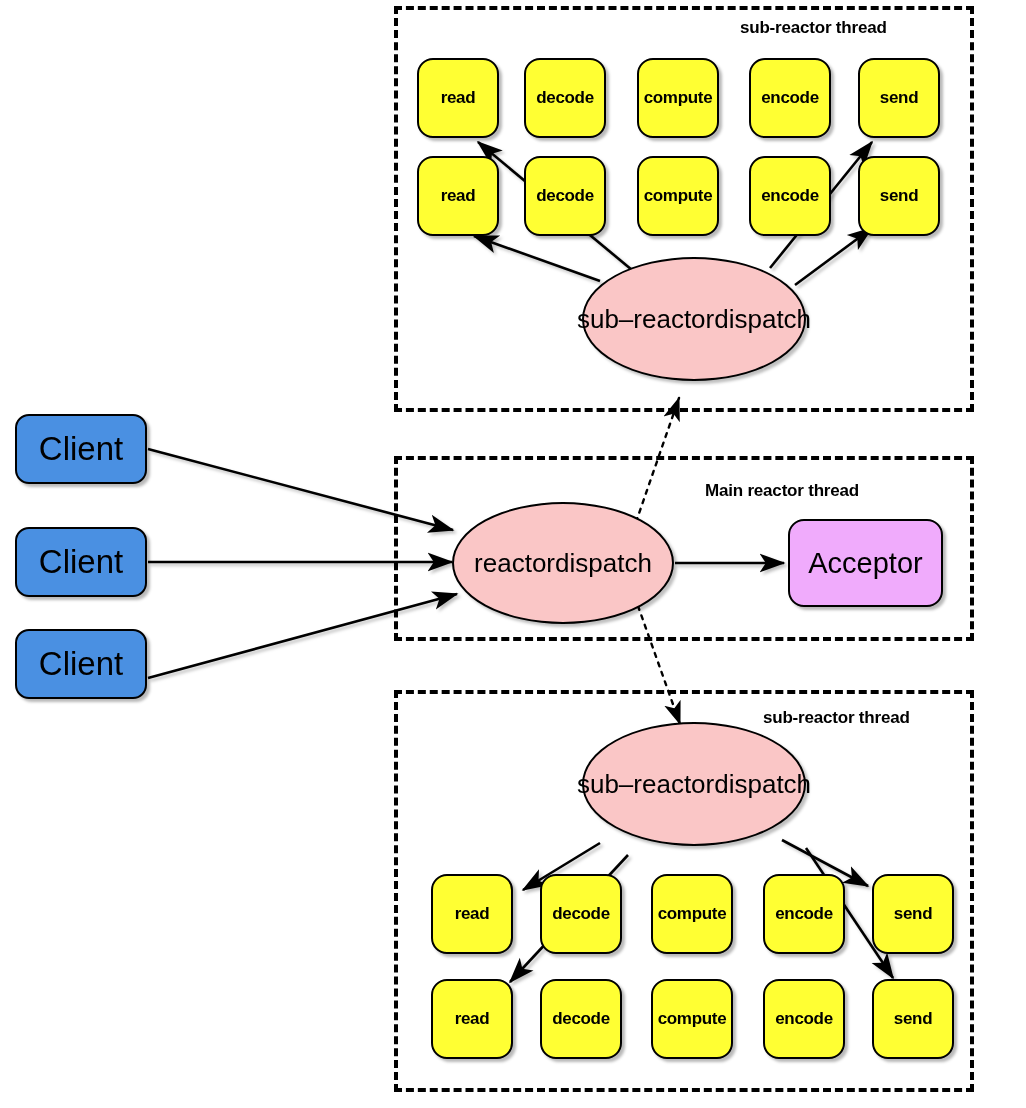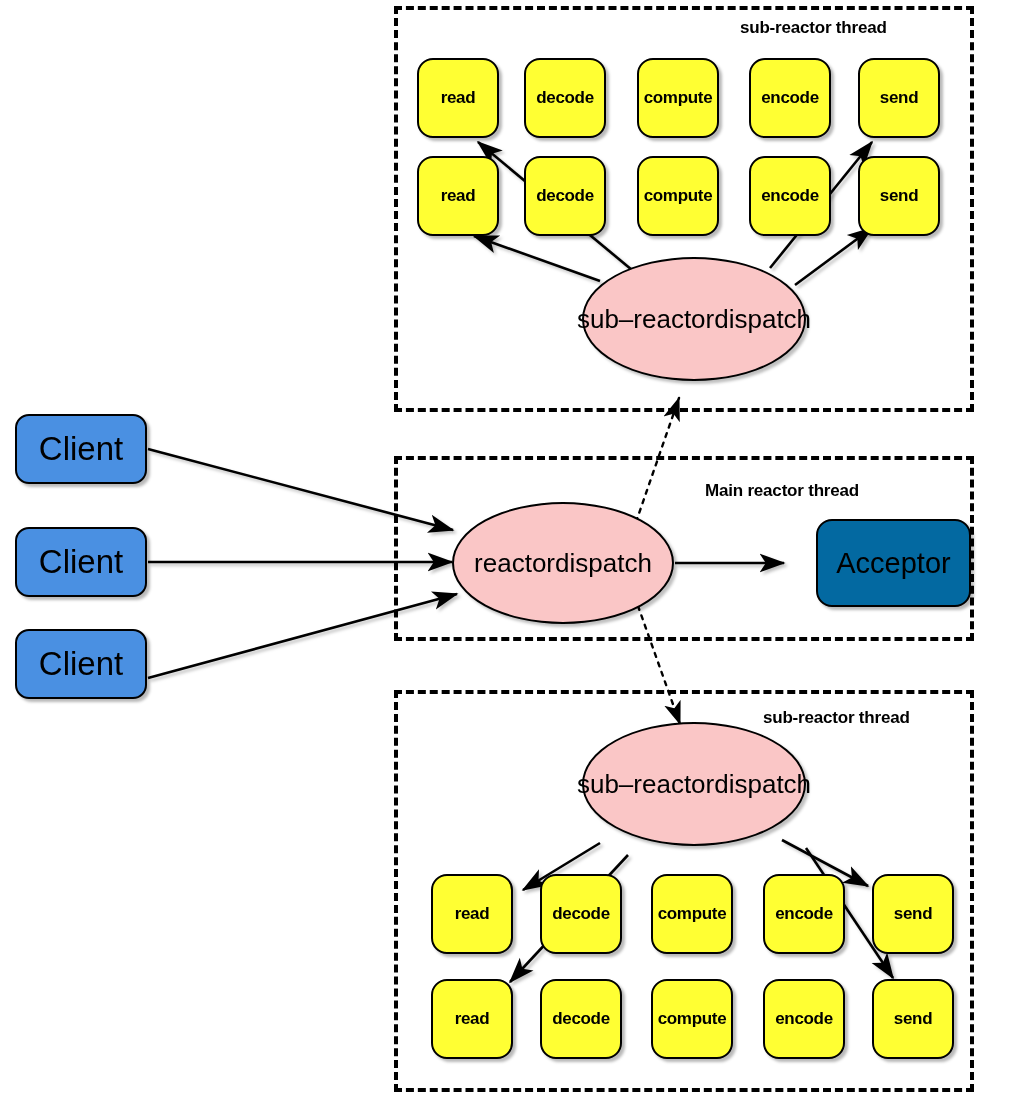--- a/index.html
+++ b/index.html
@@ -166,21 +166,21 @@
   </div>
 
   <div class="thread-group" style="left:394px; top:456px; width:580px; height:185px;"></div>
   <div class="thread-label" style="left:705px; top:481px;">Main reactor thread</div>
 
   <div class="ellipse-node main-ellipse" style="left:452px; top:502px; background:#FAC6C6;">
     <span class="line">reactor</span>
     <span class="line">dispatch</span>
   </div>
 
-  <div class="node-box acceptor-box" style="left:816px; top:519px; background:#0369a1;">Acceptor</div>
+  <div class="node-box acceptor-box" style="left:788px; top:519px; background:#f0abfc;">Acceptor</div>
 
   <div class="node-box client-box" style="left:15px; top:414px; background:#4A90E2;">Client</div>
   <div class="node-box client-box" style="left:15px; top:527px; background:#4A90E2;">Client</div>
   <div class="node-box client-box" style="left:15px; top:629px; background:#4A90E2;">Client</div>
 
   <div class="thread-group" style="left:394px; top:690px; width:580px; height:402px;"></div>
   <div class="thread-label" style="left:763px; top:708px;">sub-reactor thread</div>
 
   <div class="ellipse-node sub-ellipse" style="left:582px; top:722px; background:#FAC6C6;">
     <span class="line">sub–</span>

